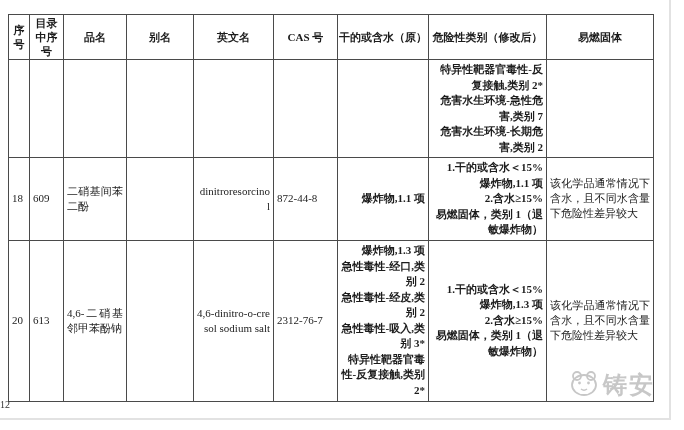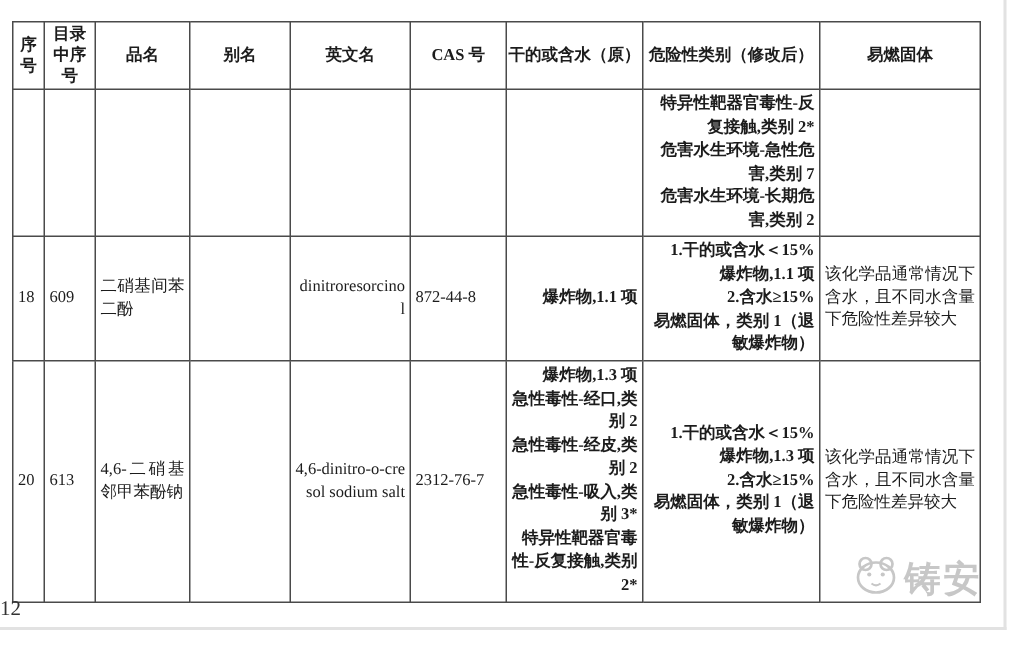--- a/index.html
+++ b/index.html
@@ -40,21 +40,21 @@
   }
   td.c-center { }
   td.c-just   { text-align: justify; text-align-last: left; padding: 2px 5px; margin-left: 19px; }
   td.c-en     { text-align: right; word-break: break-all; padding: 2px 4px; }
   td.c-lines  { text-align: right; padding: 3px 4px; vertical-align: middle; }
   td.c-reason { text-align: left; padding: 3px 5px; text-align: justify; text-align-last: left; line-height: 16px; }
   td.c-lines > div { margin: 0; line-height: 15.5px; font-weight: bold; }
   td.c-lines > div.b { font-weight: bold; }
   .page-number {
     position: absolute; left: 0; top: 399px; width: 660px;
-    font-size: 14px; color: #333;
+    font-size: 10px; color: #333;
   }
   .watermark {
     position: absolute; left: 568px; top: 368px;
     display: flex; align-items: center; gap: 3px;
     color: #c7c7c7; pointer-events: none;
   }
   .watermark .wm-text {
     font-size: 24px; font-weight: bold; letter-spacing: 2px;
     font-family: "Liberation Serif", "DejaVu Serif", serif;
     text-align: center;

